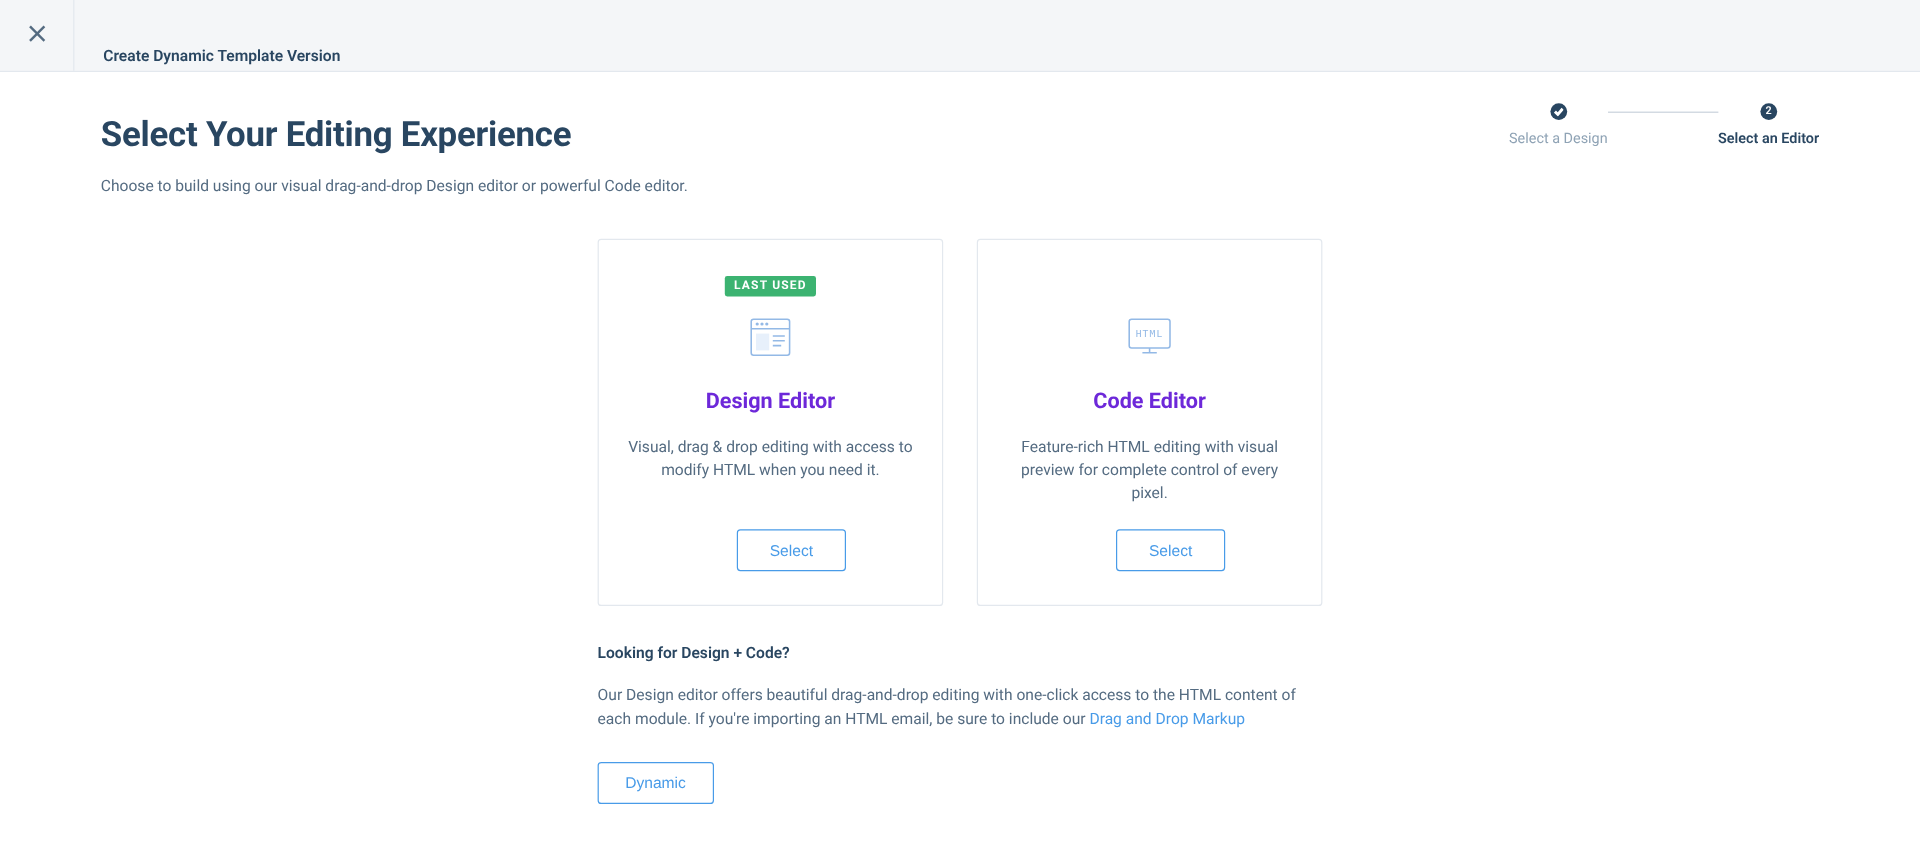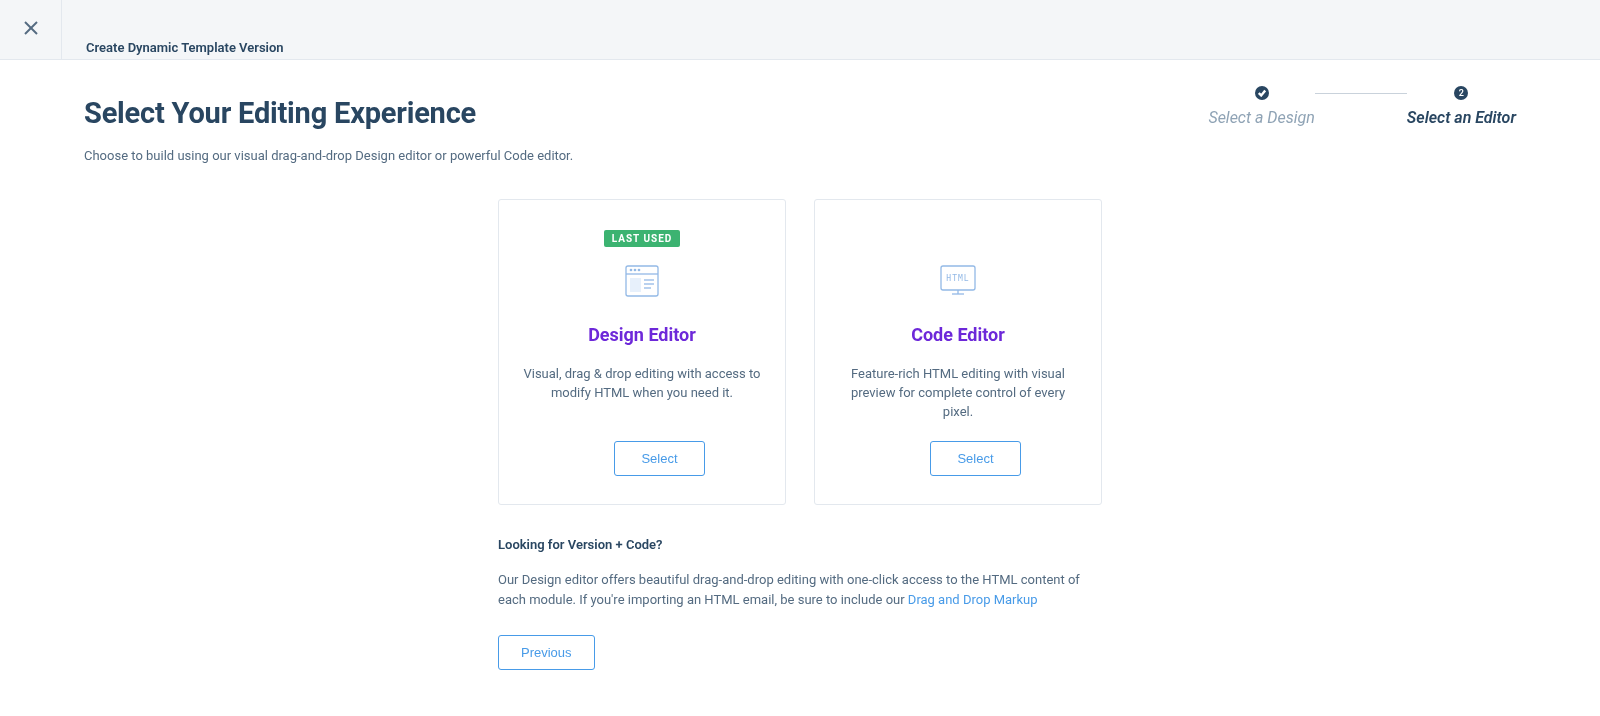--- a/index.html
+++ b/index.html
@@ -68,21 +68,21 @@
     border-radius: 50%;
     display: flex;
     align-items: center;
     justify-content: center;
     font-size: 9px;
     font-weight: 600;
   }
   .step-done .step-dot { background: #294661; color: #fff; }
   .step-done .step-dot svg { width: 8px; height: 8px; stroke: #fff; stroke-width: 3; fill: none; }
   .step-current .step-dot { background: #294661; color: #fff; }
-  .step-label { margin-top: 8px; font-size: 16px; color: #8fa3b5; font-style: italic; }
+  .step-label { margin-top: 8px; font-size: 12px; color: #8fa3b5; }
   .step-current .step-label { color: #294661; font-weight: 600; }
   .step-line {
     height: 1px;
     width: 92px;
     background: #c9d2db;
     margin-top: 7px;
   }
   .cards-row {
     display: flex;
     justify-content: center;
@@ -238,20 +238,20 @@
         </svg>
       </div>
       <h2>Code Editor</h2>
       <p>Feature-rich HTML editing with visual preview for complete control of every pixel.</p>
       <button class="card-btn">Select</button>
     </div>
 
   </div>
 
   <div class="info-block">
-    <h3>Looking for Version + Code?</h3>
+    <h3>Looking for Design + Code?</h3>
     <p>
       <span>Our Design editor offers beautiful drag-and-drop editing with one-click access to the HTML content of each module. If you're importing an HTML email, be sure to include our </span><a>Drag and Drop Markup</a>
     </p>
-    <button class="prev-btn">Previous</button>
+    <button class="prev-btn">Dynamic</button>
   </div>
 
 </div>
 
 </body></html>

